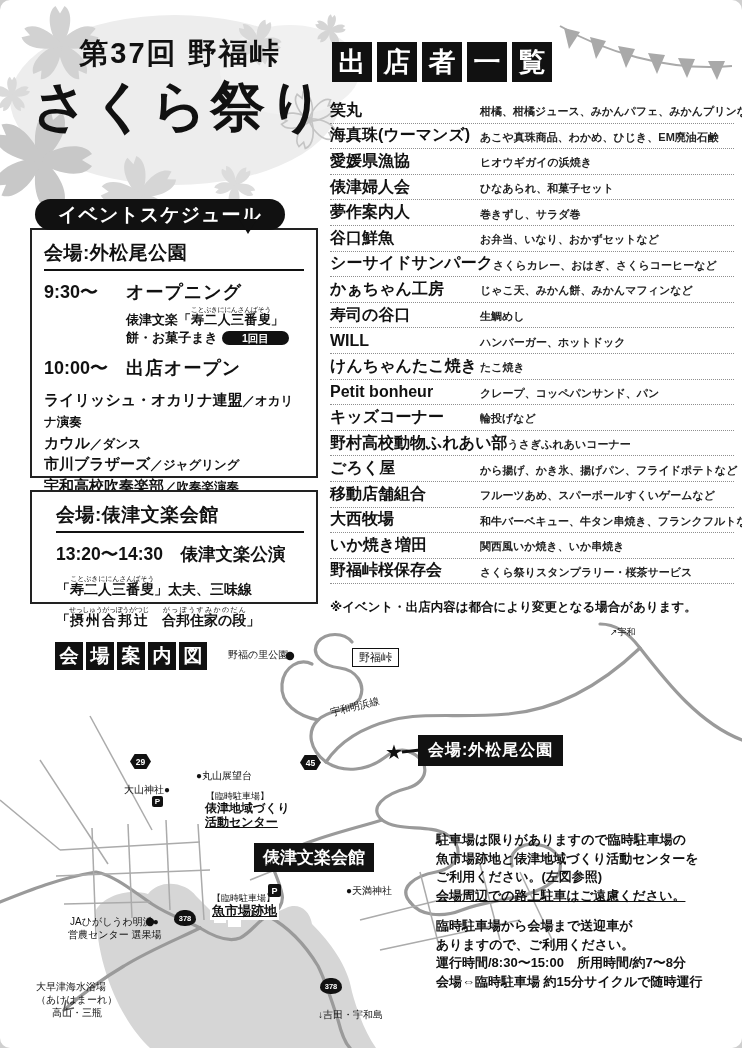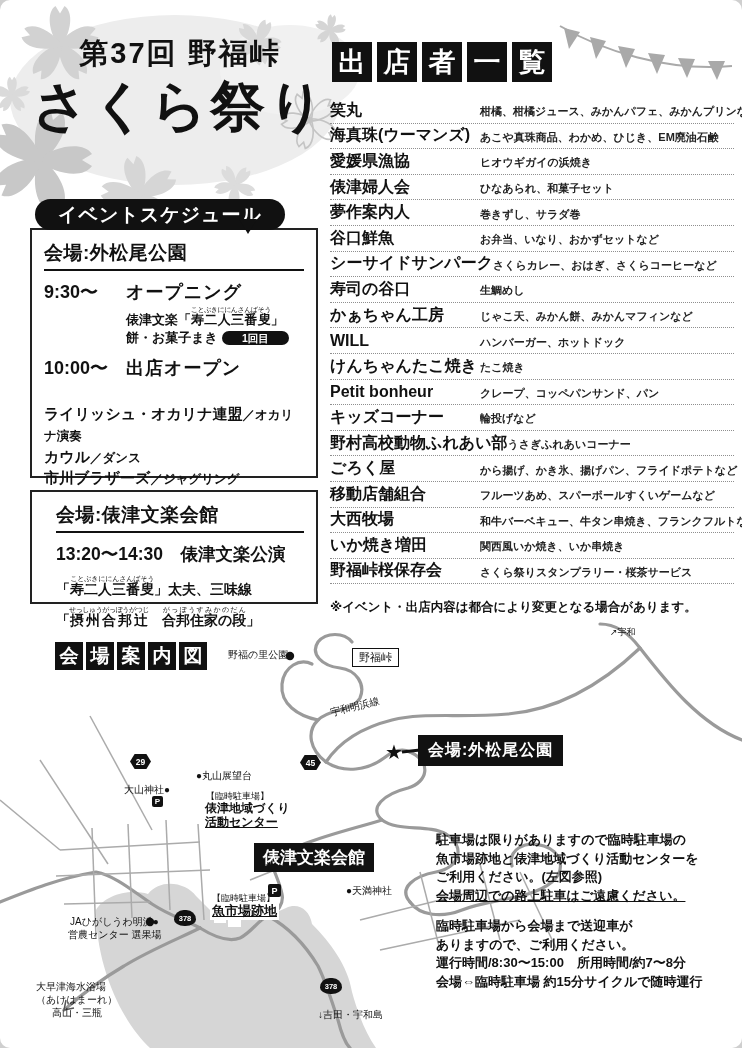--- a/index.html
+++ b/index.html
@@ -31,21 +31,21 @@
   .sched-bubble:after{content:"";position:absolute;right:28px;bottom:-13px;border:9px solid transparent;border-top:15px solid #111;}
   .sched-box{position:absolute;left:30px;width:288px;border:2px solid #222;background:#fff;box-sizing:border-box;padding:10px 12px 8px 12px;}
   .box1{top:228px;height:250px;}
   .box2{top:490px;height:114px;padding-left:24px;}
   .venue-title{font-size:19px;font-weight:bold;border-bottom:2px solid #111;padding-bottom:3px;letter-spacing:0.5px;}
   .time-row{display:flex;margin-top:9px;font-weight:bold;}
   .time-col{flex:0 0 82px;font-size:18px;}
   .event-col{font-size:18px;letter-spacing:1px;}
   .sub-line{margin-left:82px;font-size:13px;font-weight:bold;line-height:1.25;margin-top:2px;}
   .mochi-badge{background:#111;color:#fff;font-size:10.5px;font-weight:bold;border-radius:9px;padding:1px 20px;margin-left:4px;}
-  .performers{margin-top:24px;line-height:19.5px;}
+  .performers{margin-top:10px;line-height:19.5px;}
   .perf-name{font-size:15px;font-weight:bold;}
   .perf-act{font-size:12.5px;font-weight:600;}
   .mochi2{margin-top:7px;text-align:center;font-size:13.5px;font-weight:bold;}
   .time-row2{margin-top:9px;font-weight:bold;font-size:17.5px;}
   .play-line{font-size:14px;font-weight:600;margin-top:9px;line-height:1.1;}
   ruby rt{font-size:7px;letter-spacing:-0.5px;font-weight:normal;}
   
   .map-svg{position:absolute;left:0;top:620px;}
   .map-label{position:absolute;font-size:10px;color:#111;white-space:nowrap;}
   .lbl-tiny{font-size:9px;}
@@ -151,27 +151,27 @@
         <div class="v-name"><span class="fit">谷口鮮魚</span></div>
         <div class="v-desc"><span class="fit">お弁当、いなり、おかずセットなど</span></div>
       </div>
 
       <div class="v-row">
         <div class="v-name"><span class="fit">シーサイドサンパーク</span></div>
         <div class="v-desc"><span class="fit">さくらカレー、おはぎ、さくらコーヒーなど</span></div>
       </div>
 
       <div class="v-row">
+        <div class="v-name"><span class="fit">かぁちゃん工房</span></div>
+        <div class="v-desc"><span class="fit">じゃこ天、みかん餅、みかんマフィンなど</span></div>
+      </div>
+
+      <div class="v-row">
         <div class="v-name"><span class="fit">寿司の谷口</span></div>
         <div class="v-desc"><span class="fit">生鯛めし</span></div>
-      </div>
-
-      <div class="v-row">
-        <div class="v-name"><span class="fit">かぁちゃん工房</span></div>
-        <div class="v-desc"><span class="fit">じゃこ天、みかん餅、みかんマフィンなど</span></div>
       </div>
 
       <div class="v-row">
         <div class="v-name"><span class="fit">WILL</span></div>
         <div class="v-desc"><span class="fit">ハンバーガー、ホットドック</span></div>
       </div>
 
       <div class="v-row">
         <div class="v-name"><span class="fit">けんちゃんたこ焼き</span></div>
         <div class="v-desc"><span class="fit">たこ焼き</span></div>

